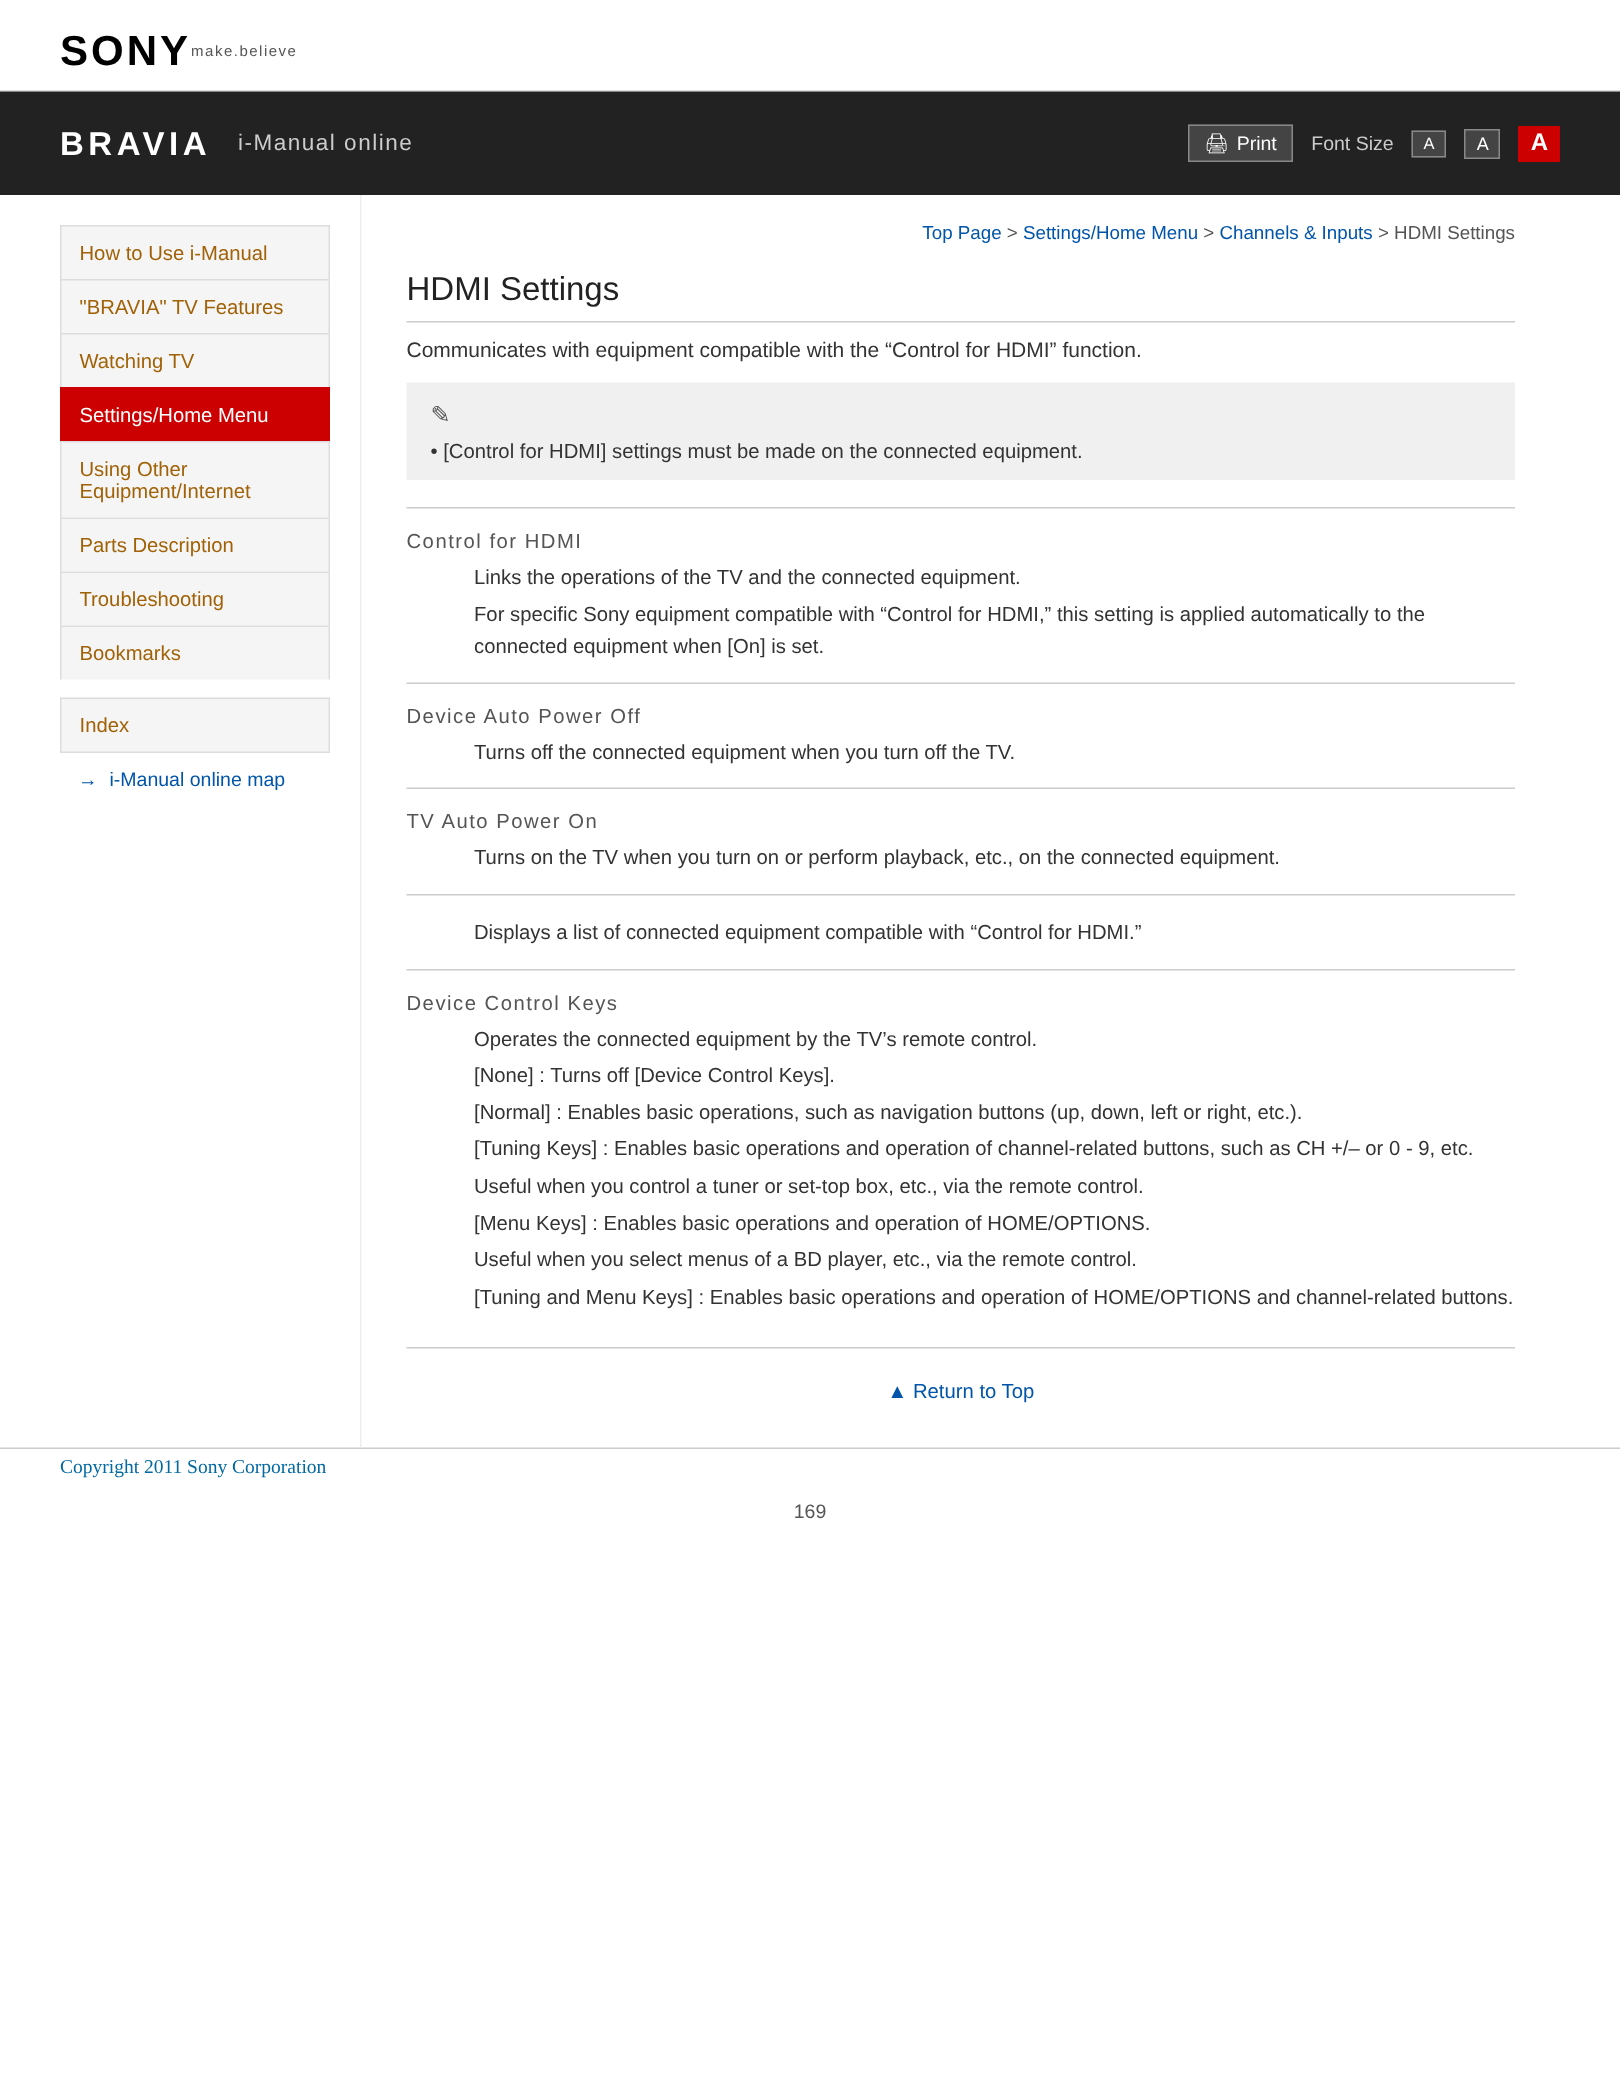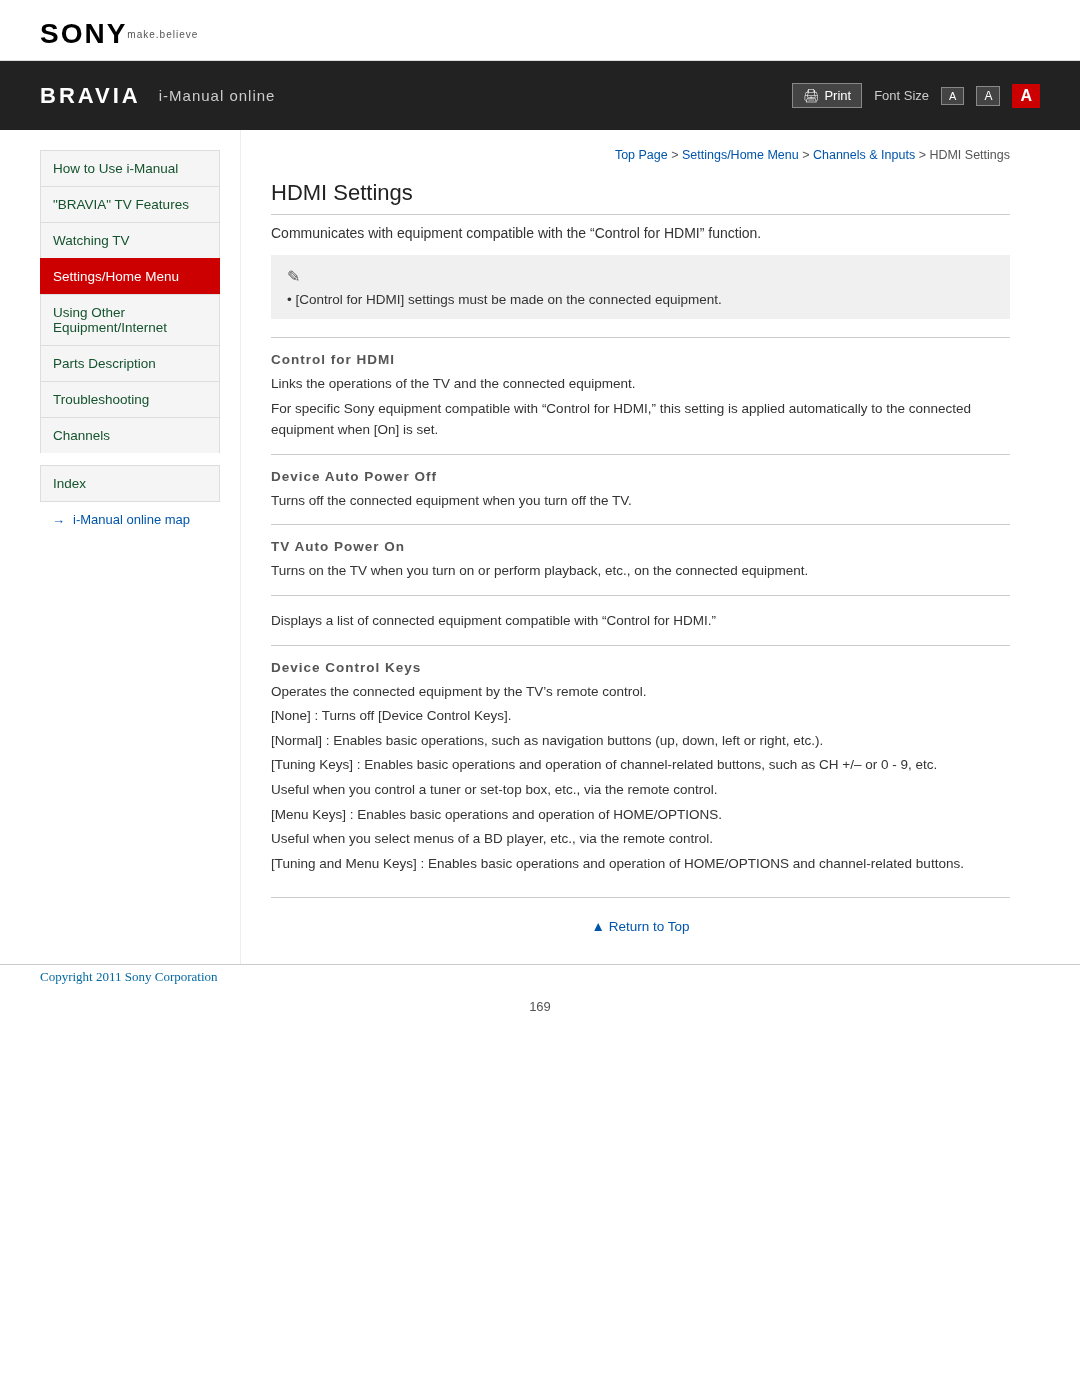--- a/index.html
+++ b/index.html
@@ -111,21 +111,21 @@
       flex-shrink: 0;
       padding-top: 20px;
       padding-right: 20px;
     }
     .sidebar-item {
       display: block;
       padding: 10px 12px;
       border: 1px solid #ddd;
       border-bottom: none;
       background: #f5f5f5;
-      color: #14532d;
+      color: #a16207;
       font-size: 13.5px;
       cursor: pointer;
       text-decoration: none;
     }
     .sidebar-item:last-of-type {
       border-bottom: 1px solid #ddd;
     }
     .sidebar-item.active {
       background: #c00;
       color: #fff;
@@ -205,30 +205,31 @@
     
     .section {
       border-top: 1px solid #ccc;
       padding: 14px 0 10px 0;
     }
     .section-title {
       font-size: 13.5px;
       color: #555;
       letter-spacing: 1px;
       margin-bottom: 6px;
-      font-weight: bold;
+      font-weight: normal;
     }
     .section-text {
       font-size: 13.5px;
       color: #333;
       line-height: 1.6;
       margin-left: 0;
     }
     .section-text p {
       margin-bottom: 3px;
+      margin-left: 45px;
     }
 
     
     .return-to-top {
       text-align: center;
       padding: 20px 0 10px 0;
       border-top: 1px solid #ccc;
       margin-top: 10px;
     }
     .return-to-top a {
@@ -289,21 +290,21 @@
 <div class="main-layout">
 
   <div class="sidebar">
     <a class="sidebar-item">How to Use i-Manual</a>
     <a class="sidebar-item">"BRAVIA" TV Features</a>
     <a class="sidebar-item">Watching TV</a>
     <a class="sidebar-item active">Settings/Home Menu</a>
     <a class="sidebar-item">Using Other Equipment/Internet</a>
     <a class="sidebar-item">Parts Description</a>
     <a class="sidebar-item">Troubleshooting</a>
-    <a class="sidebar-item">Channels</a>
+    <a class="sidebar-item">Bookmarks</a>
     <a class="sidebar-item index">Index</a>
     <a class="sidebar-map-link">
       <span class="arrow-icon">→</span>
       <span>i-Manual online map</span>
     </a>
   </div>
 
   <div class="content">
 
     <div class="breadcrumb">

